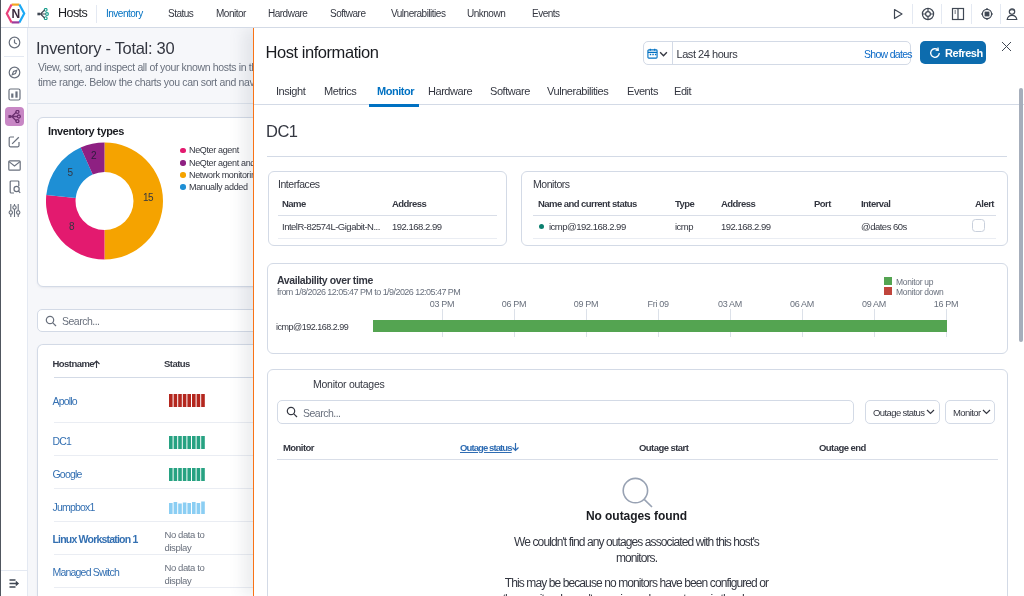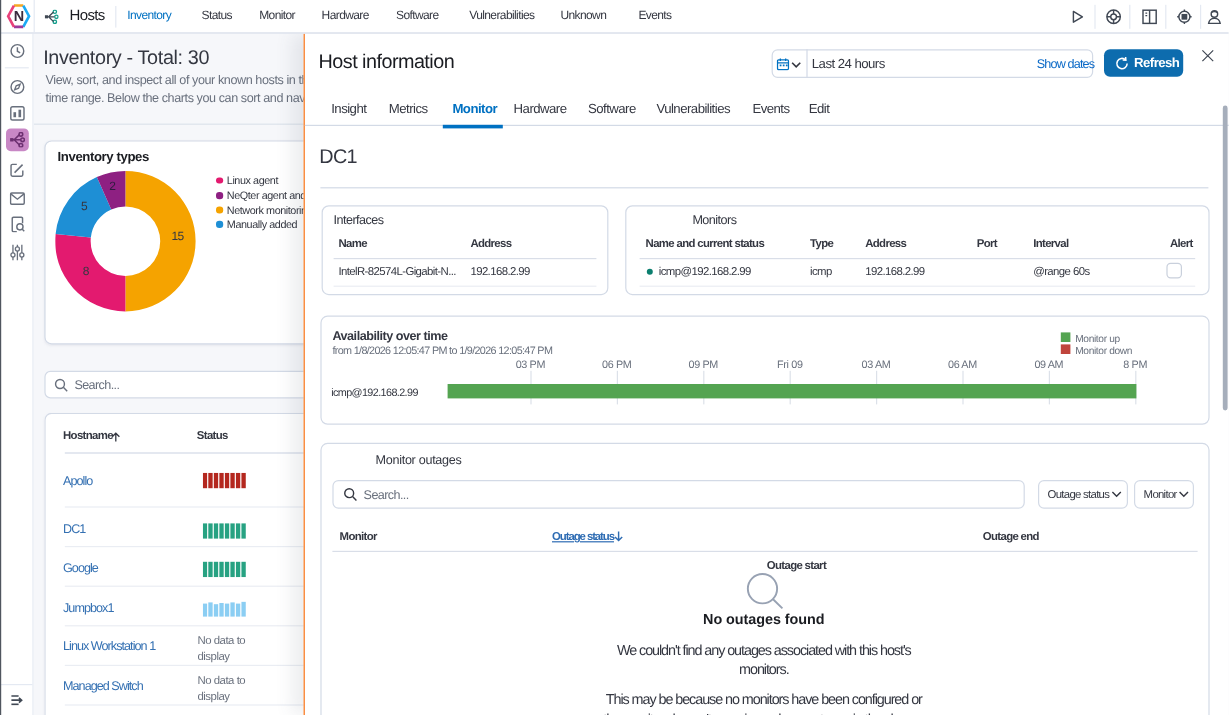--- a/index.html
+++ b/index.html
@@ -167,21 +167,21 @@
     <path d="M104.5,259.5 A58.5,58.5 0 0 1 46.3,194.9 L75.7,198.0 A29.0,29.0 0 0 0 104.5,230.0 Z" fill="#E31A6F"></path>
     <path d="M46.3,194.9 A58.5,58.5 0 0 1 80.7,147.6 L92.7,174.5 A29.0,29.0 0 0 0 75.7,198.0 Z" fill="#1E8FD5"></path>
     <path d="M80.7,147.6 A58.5,58.5 0 0 1 104.5,142.5 L104.5,172.0 A29.0,29.0 0 0 0 92.7,174.5 Z" fill="#8E2082"></path>
   </svg>
   <div class="abs" style="left:113px;top:164px;width:14px;text-align:center;font-size:10px;color:#343741;">15</div>
   <div class="abs" style="left:36.5px;top:193px;width:14px;text-align:center;font-size:10px;color:#343741;">8</div>
   <div class="abs" style="left:35px;top:139px;width:14px;text-align:center;font-size:10px;color:#343741;">5</div>
   <div class="abs" style="left:58.5px;top:122px;width:14px;text-align:center;font-size:10px;color:#2D1B3E;">2</div>
 
   <div class="abs" style="left:152px;top:119.5px;width:5.5px;height:5.5px;border-radius:50%;background:#E31A6F;"></div>
-  <div class="abs" style="left:161px;top:117px;font-size:9px;color:#343741;letter-spacing:-0.35px;">Linux agent</div>
+  <div class="abs" style="left:161px;top:117px;font-size:9px;color:#343741;letter-spacing:-0.35px;">NeQter agent</div>
   <div class="abs" style="left:152px;top:132px;width:5.5px;height:5.5px;border-radius:50%;background:#8E2082;"></div>
   <div class="abs" style="left:161px;top:129.5px;font-size:9px;color:#343741;letter-spacing:-0.35px;">NeQter agent and network</div>
   <div class="abs" style="left:152px;top:144px;width:5.5px;height:5.5px;border-radius:50%;background:#F5A300;"></div>
   <div class="abs" style="left:161px;top:141.5px;font-size:9px;color:#343741;letter-spacing:-0.35px;">Network monitoring</div>
   <div class="abs" style="left:152px;top:156px;width:5.5px;height:5.5px;border-radius:50%;background:#1E8FD5;"></div>
   <div class="abs" style="left:161px;top:153.5px;font-size:9px;color:#343741;letter-spacing:-0.35px;">Manually added</div>
 
   <div class="abs" style="left:9px;top:281px;width:260px;height:23px;background:#fff;border:1px solid #D3DAE6;border-radius:5px;"></div>
   <svg class="abs" style="left:17px;top:287px;" width="12" height="12" viewBox="0 0 12 12">
     <circle cx="5" cy="5" r="3.7" fill="none" stroke="#69707D" stroke-width="1.2"></circle>
@@ -250,21 +250,21 @@
         <rect x="9.2" y="2.5" width="3.6" height="10.5"></rect>
         <rect x="13.8" y="1.5" width="3.6" height="11.5"></rect>
         <rect x="18.4" y="2" width="3.6" height="11"></rect>
         <rect x="23" y="1" width="3.6" height="12"></rect>
         <rect x="27.6" y="2" width="3.6" height="11"></rect>
         <rect x="32.2" y="0.5" width="3.6" height="12.5"></rect>
       </g>
     </svg>
   <div class="hline-light" style="left:26px;top:492.5px;width:300px;"></div>
 
-  <div class="abs link" style="left:24.5px;top:505px;font-size:10.5px;letter-spacing:-0.8px;">Linux Workstation 1</div>
+  <div class="abs link" style="left:24.5px;top:505px;font-size:10.5px;letter-spacing:-0.8px;font-weight:bold;">Linux Workstation 1</div>
   <div class="abs" style="left:136.5px;top:500px;font-size:9.5px;line-height:13px;color:#69707D;letter-spacing:-0.4px;">No data to<br>display</div>
   <div class="hline-light" style="left:26px;top:525.5px;width:300px;"></div>
 
   <div class="abs link" style="left:24.5px;top:538px;font-size:10.5px;letter-spacing:-0.8px;">Managed Switch</div>
   <div class="abs" style="left:136.5px;top:533px;font-size:9.5px;line-height:13px;color:#69707D;letter-spacing:-0.4px;">No data to<br>display</div>
   <div class="hline-light" style="left:26px;top:559px;width:300px;"></div>
 </div>
 <div id="flyout">
   <div class="abs" style="left:11.5px;top:14.5px;font-size:16.5px;color:#1A1C21;letter-spacing:-0.45px;">Host information</div>
 
@@ -311,51 +311,51 @@
   <div class="fcard" style="left:14px;top:143px;width:239px;height:75px;"></div>
   <div class="abs" style="left:24px;top:150px;font-size:10.5px;color:#343741;letter-spacing:-0.45px;">Interfaces</div>
   <div class="thead" style="left:28px;top:170px;">Name</div>
   <div class="thead" style="left:138px;top:170px;">Address</div>
   <div class="hline-light" style="left:24px;top:187px;width:219px;background:#D9DEE8;"></div>
   <div class="tcell" style="left:28px;top:192.5px;">IntelR-82574L-Gigabit-N...</div>
   <div class="tcell" style="left:138px;top:192.5px;">192.168.2.99</div>
   <div class="hline-light" style="left:24px;top:210px;width:219px;"></div>
 
   <div class="fcard" style="left:267px;top:143px;width:487px;height:75px;"></div>
-  <div class="abs" style="left:279px;top:150px;font-size:10.5px;color:#343741;letter-spacing:-0.45px;margin-left:44px;">Monitors</div>
+  <div class="abs" style="left:279px;top:150px;font-size:10.5px;color:#343741;letter-spacing:-0.45px;">Monitors</div>
   <div class="thead" style="left:284px;top:170px;">Name and current status</div>
   <div class="thead" style="left:421px;top:170px;">Type</div>
   <div class="thead" style="left:467px;top:170px;">Address</div>
   <div class="thead" style="left:560px;top:170px;">Port</div>
   <div class="thead" style="left:607px;top:170px;">Interval</div>
   <div class="thead" style="left:721px;top:170px;">Alert</div>
   <div class="hline-light" style="left:279px;top:187px;width:463px;background:#D9DEE8;"></div>
   <div class="abs" style="left:285px;top:196px;width:5px;height:5px;border-radius:50%;background:#0B7F6F;"></div>
   <div class="tcell" style="left:295px;top:192.5px;">icmp@192.168.2.99</div>
   <div class="tcell" style="left:421px;top:192.5px;">icmp</div>
   <div class="tcell" style="left:467px;top:192.5px;">192.168.2.99</div>
-  <div class="tcell" style="left:607px;top:192.5px;">@range 60s</div>
+  <div class="tcell" style="left:607px;top:192.5px;">@dates 60s</div>
   <div class="abs" style="left:718px;top:191px;width:13px;height:13px;border:1px solid #C9D0DC;border-radius:3.5px;background:#fff;"></div>
   <div class="hline-light" style="left:279px;top:210px;width:463px;"></div>
 
   <div class="fcard" style="left:13px;top:235px;width:741px;height:91px;"></div>
   <div class="abs" style="left:23px;top:246px;font-size:10.5px;font-weight:bold;color:#343741;letter-spacing:-0.4px;">Availability over time</div>
   <div class="abs" style="left:23px;top:259px;font-size:9px;color:#69707D;letter-spacing:-0.55px;">from 1/8/2026 12:05:47 PM to 1/9/2026 12:05:47 PM</div>
   <div class="abs" style="left:630px;top:249px;width:8px;height:8px;background:#54A451;"></div>
   <div class="abs" style="left:642px;top:248.5px;font-size:8.5px;color:#69707D;letter-spacing:-0.3px;">Monitor up</div>
   <div class="abs" style="left:630px;top:259px;width:8px;height:8px;background:#C0453C;"></div>
   <div class="abs" style="left:642px;top:258.5px;font-size:8.5px;color:#69707D;letter-spacing:-0.3px;">Monitor down</div>
   <div class="abs axlbl" style="left:168px;top:271px;">03 PM</div>
   <div class="abs axlbl" style="left:240px;top:271px;">06 PM</div>
   <div class="abs axlbl" style="left:312px;top:271px;">09 PM</div>
   <div class="abs axlbl" style="left:384.2px;top:271px;">Fri 09</div>
   <div class="abs axlbl" style="left:456px;top:271px;">03 AM</div>
   <div class="abs axlbl" style="left:528px;top:271px;">06 AM</div>
   <div class="abs axlbl" style="left:600px;top:271px;">09 AM</div>
-  <div class="abs axlbl" style="left:672px;top:271px;">8 PM</div>
+  <div class="abs axlbl" style="left:672px;top:271px;">16 PM</div>
   <div class="tick" style="left:188px;"></div>
   <div class="tick" style="left:260px;"></div>
   <div class="tick" style="left:332px;"></div>
   <div class="tick" style="left:403.8px;"></div>
   <div class="tick" style="left:476px;"></div>
   <div class="tick" style="left:548px;"></div>
   <div class="tick" style="left:620px;"></div>
   <div class="tick" style="left:692px;"></div>
   <div class="abs" style="left:22px;top:294px;font-size:9px;color:#343741;letter-spacing:-0.5px;">icmp@192.168.2.99</div>
   <div class="abs" style="left:119px;top:292px;width:573.5px;height:11.5px;background:#54A451;"></div>
@@ -377,21 +377,21 @@
   <div class="abs" style="left:699px;top:379px;font-size:9.5px;color:#343741;letter-spacing:-0.6px;">Monitor</div>
   <svg class="abs" style="left:728px;top:381px;" width="9" height="6" viewBox="0 0 9 6">
       <path d="M1 1 L4.5 4.5 L8 1" stroke="#343741" stroke-width="1.2" fill="none"></path>
     </svg>
 
   <div class="thead" style="left:29px;top:414px;">Monitor</div>
   <div class="thead" style="left:206px;top:414px;color:#2E6CB3;text-decoration:underline;letter-spacing:-0.9px;">Outage status</div>
   <svg class="abs" style="left:256.5px;top:414px;" width="9" height="10" viewBox="0 0 9 10">
       <path d="M4.5 1 V8.3 M1.5 5.5 L4.5 8.5 L7.5 5.5" stroke="#2E6CB3" stroke-width="1.2" fill="none"></path>
     </svg>
-  <div class="thead" style="left:385px;top:414px;margin-top:24px;">Outage start</div>
+  <div class="thead" style="left:385px;top:414px;">Outage start</div>
   <div class="thead" style="left:565px;top:414px;">Outage end</div>
   <div class="hline-light" style="left:23px;top:431px;width:721px;background:#D9DEE8;"></div>
 
   <svg class="abs" style="left:365px;top:446px;" width="35" height="34" viewBox="0 0 35 34">
     <circle cx="16.4" cy="16.6" r="12.2" fill="none" stroke="#98A2B3" stroke-width="1.6"></circle>
     <path d="M25.2 25.4 L33 33" stroke="#98A2B3" stroke-width="1.6"></path>
   </svg>
   <div class="abs" style="left:232.5px;top:481.5px;width:300px;text-align:center;font-size:12px;line-height:12px;font-weight:bold;color:#1A1C21;letter-spacing:-0.05px;">No outages found</div>
   <div class="abs" style="left:182.5px;top:523.5px;width:400px;text-align:center;font-size:12px;line-height:12px;color:#343741;letter-spacing:-0.9px;">monitors.</div>
   <div class="abs" style="left:182.5px;top:507.5px;width:400px;text-align:center;font-size:12px;line-height:12px;color:#343741;letter-spacing:-0.9px;">We couldn't find any outages associated with this host's</div>

